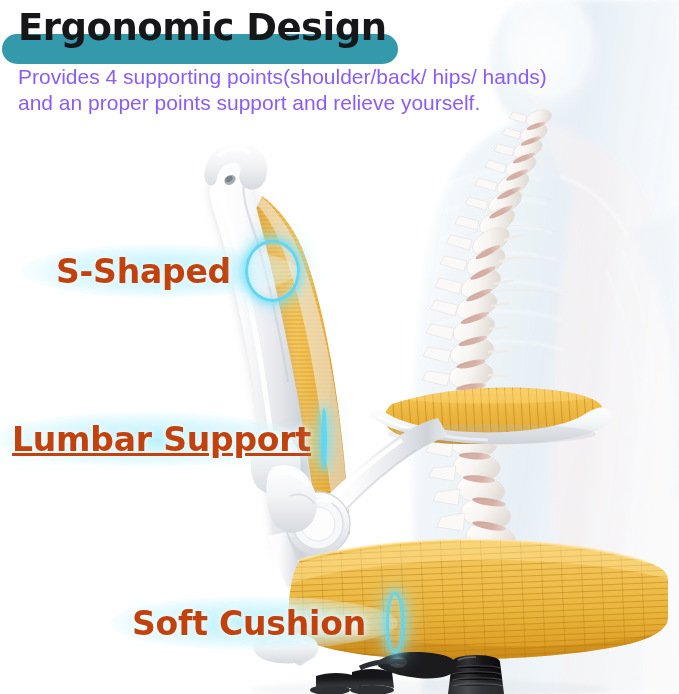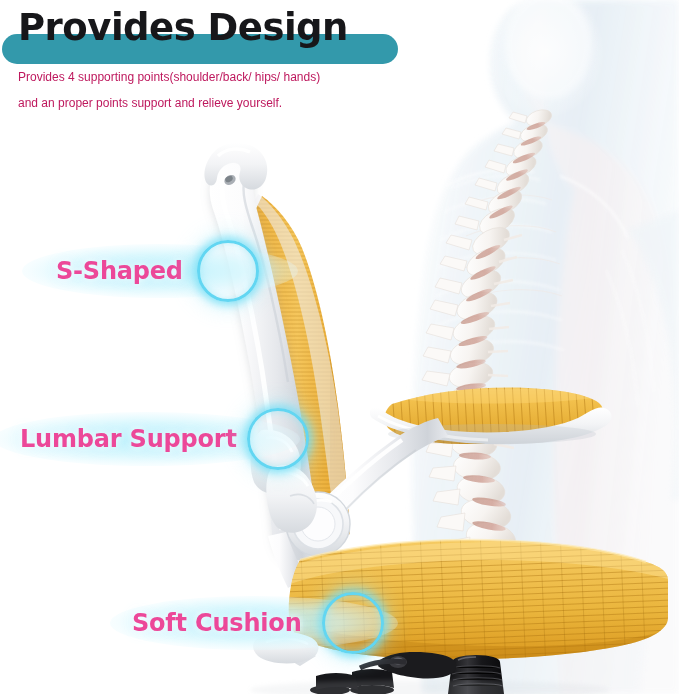--- a/index.html
+++ b/index.html
@@ -26,39 +26,39 @@
     background:#3399ab;border-radius:16px;z-index:0;
   }
   .title-text{
     position:relative;z-index:1;
     font-size:37px;font-weight:bold;color:#17171a;
     letter-spacing:-.5px;line-height:44px;white-space:nowrap;
     font-family:"DejaVu Sans","Liberation Sans",sans-serif;
   }
   .subtitle{
     position:absolute;left:18px;top:64px;width:520px;
-    font-size:12px;line-height:26px;color:#be185d;
+    font-size:21px;line-height:26px;color:#8b5cf6;
     font-family:"Liberation Sans",sans-serif;
   }
   .subtitle div{white-space:nowrap;}
 
   
   .callout{position:absolute;display:flex;align-items:center;}
   .callout-glow{
     position:absolute;border-radius:50%/50%;
     background:radial-gradient(ellipse at center,
       rgba(180,240,252,.95) 0%,
       rgba(205,245,253,.72) 42%,
       rgba(228,250,255,.34) 68%,
       rgba(255,255,255,0) 84%);
     pointer-events:none;
   }
   .callout-text{
     position:relative;z-index:2;
-    font-size:24px;font-weight:bold;color:#ec4899;
+    font-size:33px;font-weight:bold;color:#c2410c;
     letter-spacing:-.2px;white-space:nowrap;
     font-family:"DejaVu Sans","Liberation Sans",sans-serif;
     text-shadow:0 0 7px rgba(255,255,255,.95),0 0 14px rgba(210,246,255,.9);
   }
   .ring{
     position:relative;z-index:2;border-radius:50%;
     border:3px solid #62d6f2;
     box-shadow:0 0 9px 3px rgba(110,220,245,.78),
                inset 0 0 7px 1px rgba(150,230,248,.55),
                0 0 20px 7px rgba(170,235,250,.42);
@@ -617,36 +617,36 @@
   <div class="layer" id="callout-layer">
 
     <div class="callout" style="left:30px;top:240px;width:270px;height:62px;">
       <div class="callout-glow" style="left:-8px;top:4px;width:276px;height:54px;"></div>
       <div class="callout-text" style="margin-left:26px;">S-Shaped</div>
       <div class="ring" style="width:56px;height:56px;margin-left:14px;"></div>
     </div>
 
     <div class="callout" style="left:4px;top:408px;width:310px;height:62px;">
       <div class="callout-glow" style="left:-10px;top:4px;width:306px;height:54px;"></div>
-      <div class="callout-text" style="margin-left:16px;">Lumbar Support</div>
+      <div class="callout-text" style="margin-left:8px;text-decoration:underline;">Lumbar Support</div>
       <div class="ring" style="width:56px;height:56px;margin-left:10px;"></div>
     </div>
 
     <div class="callout" style="left:124px;top:592px;width:280px;height:62px;gap:12px;">
       <div class="callout-glow" style="left:-14px;top:4px;width:288px;height:54px;"></div>
       <div class="callout-text" style="margin-left:8px;">Soft Cushion</div>
       <div class="ring" style="width:56px;height:56px;margin-left:8px;"></div>
     </div>
   </div>
 
   <div class="layer" id="header-layer" style="pointer-events:none;">
     <div id="header">
       <div class="title-wrap">
         <div class="title-pill"></div>
-        <div class="title-text">Provides Design</div>
+        <div class="title-text">Ergonomic Design</div>
       </div>
       <div class="subtitle">
         <div>Provides 4 supporting points(shoulder/back/ hips/ hands)</div>
         <div>and an proper points support and relieve yourself.</div>
       </div>
     </div>
   </div>
 
 </div>
 

